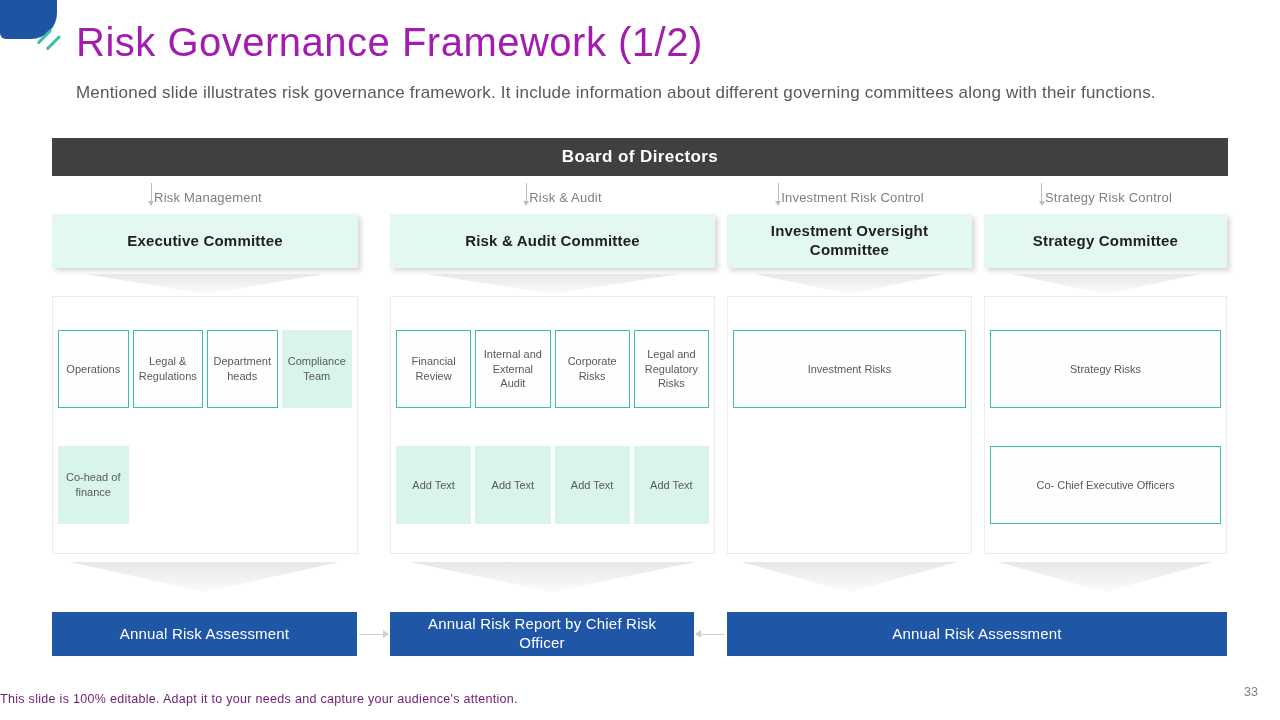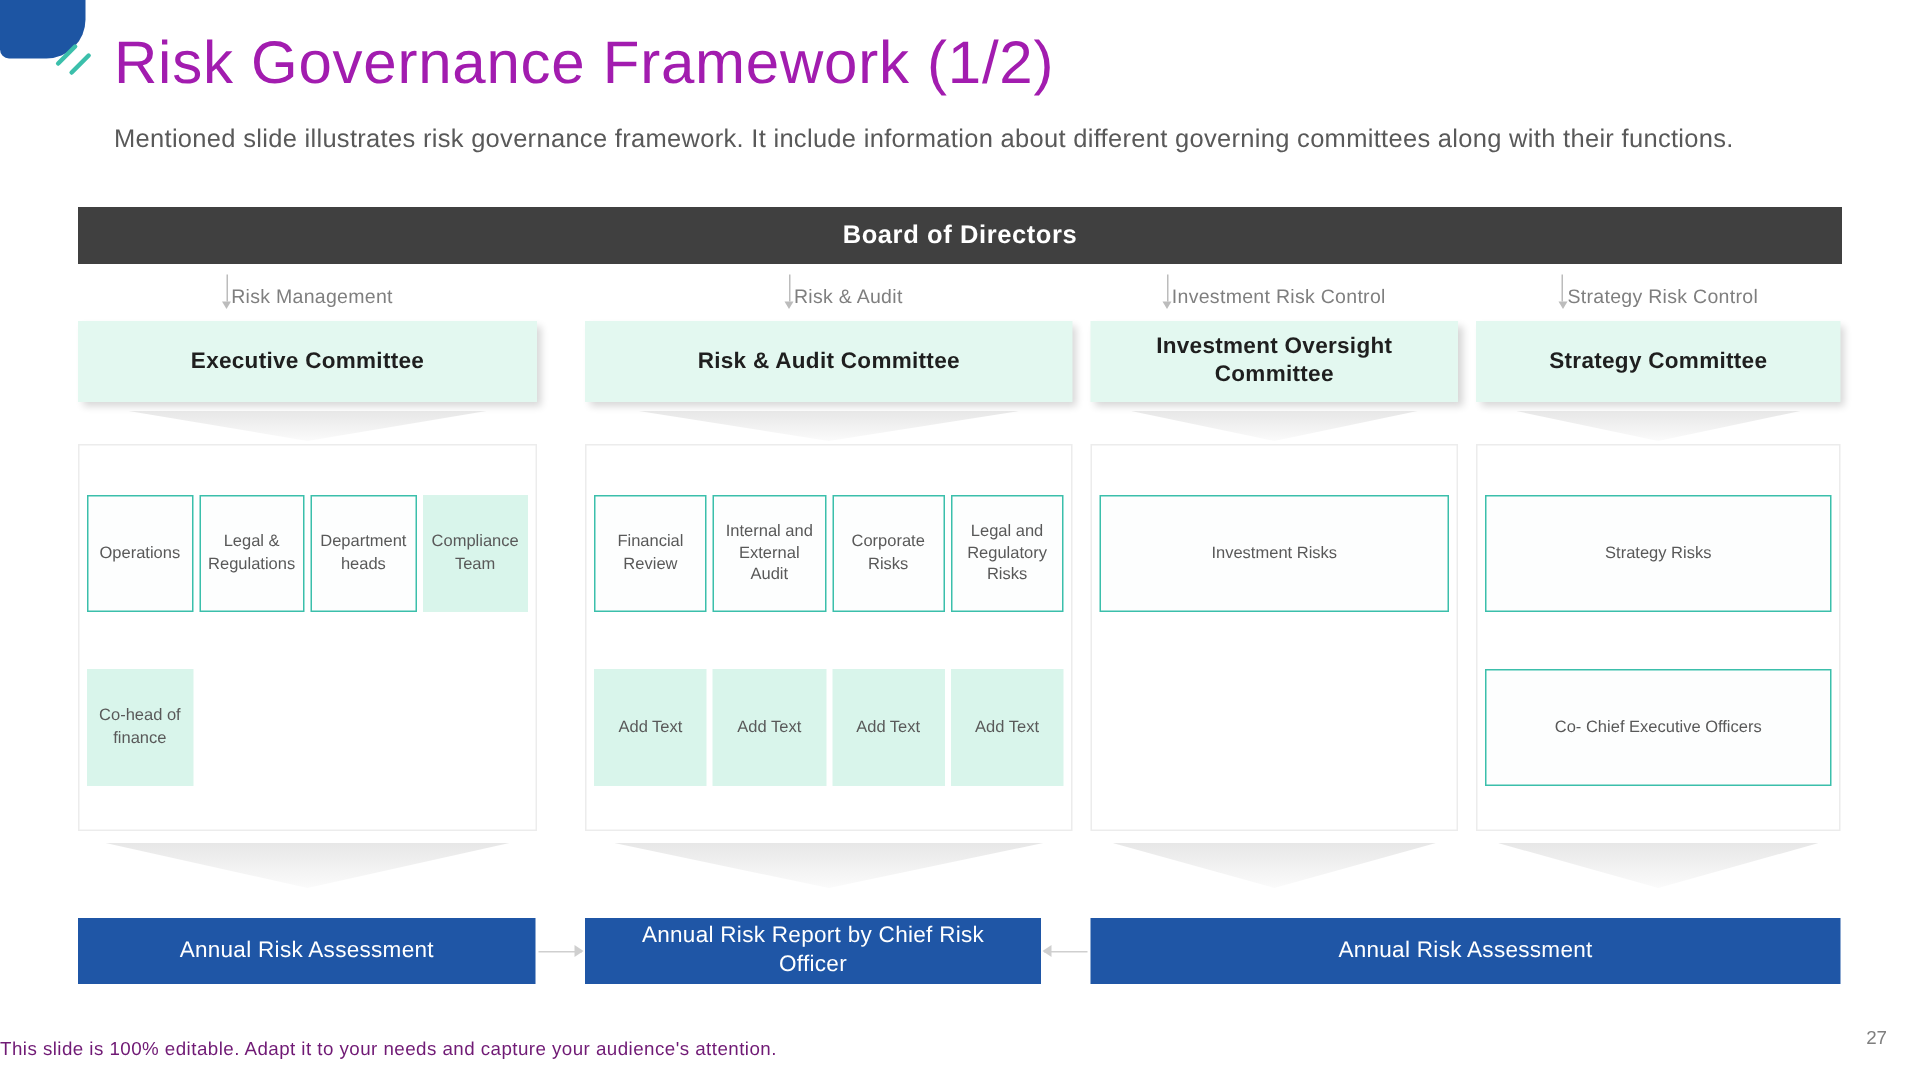--- a/index.html
+++ b/index.html
@@ -236,14 +236,14 @@
     <span>Annual Risk Report by Chief Risk Officer</span>
   </div>
   <div class="conn connL">
       <span class="cline"></span>
     </div>
   <div class="bbar bar3">
     <span>Annual Risk Assessment</span>
   </div>
 
   <div class="footer">This slide is 100% editable. Adapt it to your needs and capture your audience's attention.</div>
-  <div class="pagenum">27</div>
+  <div class="pagenum">33</div>
 </div>
 
 </body></html>

